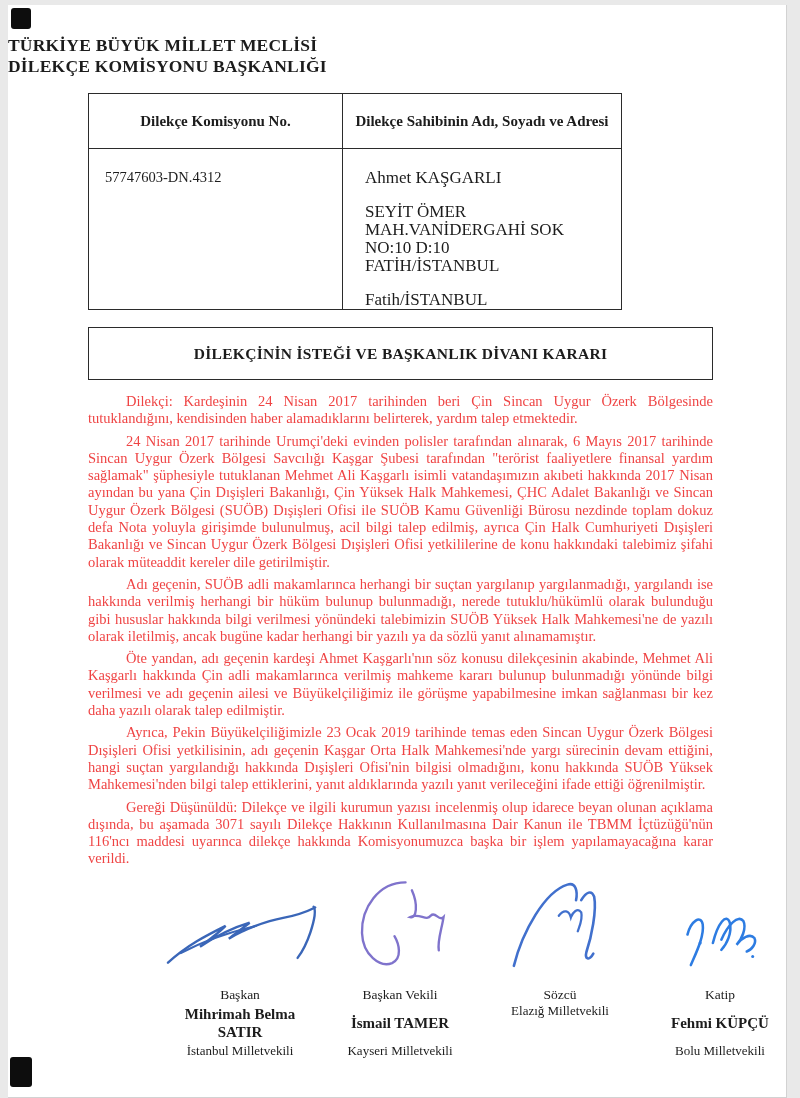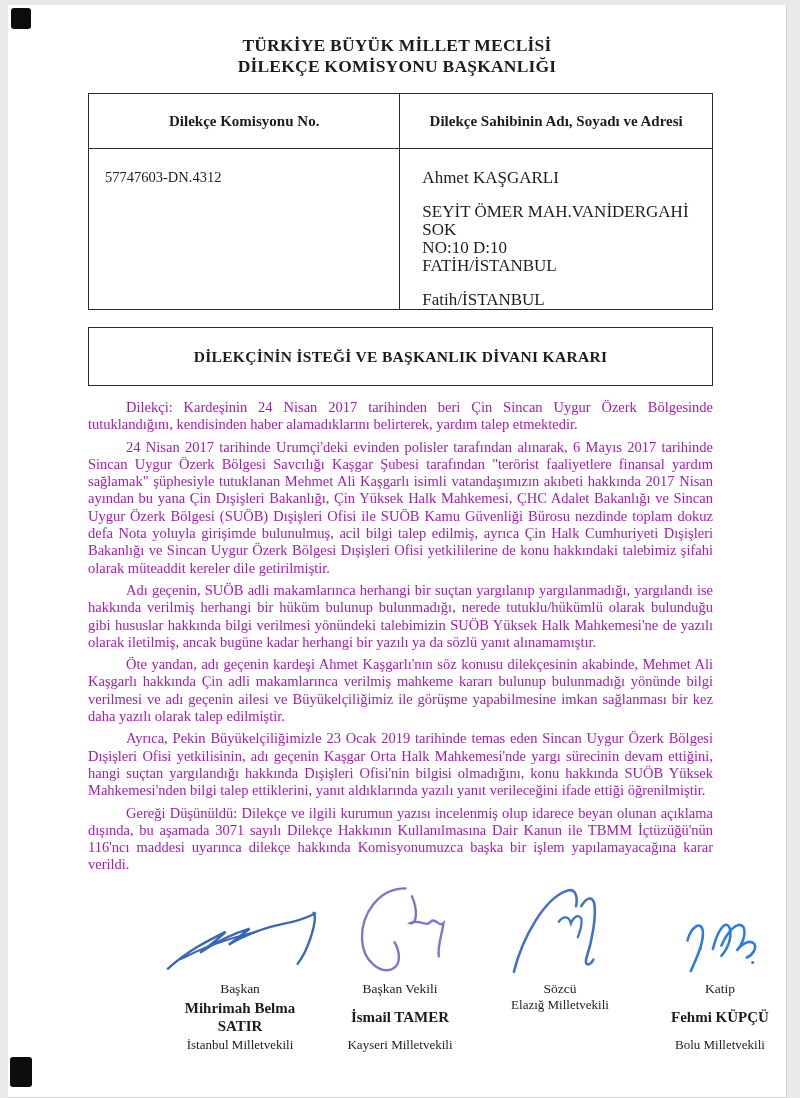--- a/index.html
+++ b/index.html
@@ -19,32 +19,31 @@
     overflow:hidden;
   }
   .corner-mark {
     position:absolute; background:#0d0d0d; border-radius:3px;
   }
   .corner-mark.top { left:3px; top:3px; width:20px; height:21px; }
   .corner-mark.bottom { left:2px; bottom:10px; width:22px; height:30px; }
 
   .doc-title {
     margin-top:30px;
-    text-align:center;
     font-weight:bold;
     font-size:17.5px;
     line-height:21px;
     letter-spacing:.2px;
   }
 
   .content { width:625px; margin:0 auto 0 80px; }
 
   table.info-table {
     border-collapse:collapse;
-    width:625px;
+    width:534px;
     margin-top:16px;
   }
   table.info-table td {
     border:1.5px solid #2b2b2b;
     vertical-align:top;
   }
   .th-cell {
     font-weight:bold;
     font-size:15px;
     text-align:center;
@@ -53,44 +52,44 @@
   }
   .cell-no { width:312px; padding:20px 11px 0 16px; font-size:14.5px; height:148px; }
   .cell-person { width:313px; padding:20px 0 0 22px; font-size:17px; }
   .cell-person .line { line-height:18px; }
   .cell-person .gap { height:16px; }
 
   .banner {
     width:625px;
     margin-top:17px;
     border:1.5px solid #2b2b2b;
-    height:59px;
+    height:53px;
     display:flex; align-items:center; justify-content:center;
     font-weight:bold; font-size:15.5px; letter-spacing:.3px;
     text-align:center;
   }
 
   .body-text { margin-top:13px; width:625px; }
   .body-text p {
     font-size:14.5px;
     line-height:17.3px;
     text-align:justify;
     text-indent:38px;
     margin-bottom:5px;
-    color:#a21caf;
+    color:#ef4444;
   }
 
   .sig-row {
     width:640px; margin:6px auto 0 72px;
     display:flex;
   }
   .sig-col { flex:1; text-align:center; }
   .sig-draw { height:97px; display:flex; align-items:flex-end; justify-content:center; }
   .sig-draw svg { display:block; }
-  .sig-title { font-size:13.5px; margin-top:4px; }
+  .sig-title { font-size:13.5px; margin-top:16px; }
   .sig-name {
     font-weight:bold; font-size:15px; line-height:18px;
     min-height:40px; display:flex; align-items:center; justify-content:center;
     padding:0 10px;
   }
   .sig-constituency { font-size:13px; }
 </style>
 </head>
 <body>
 

